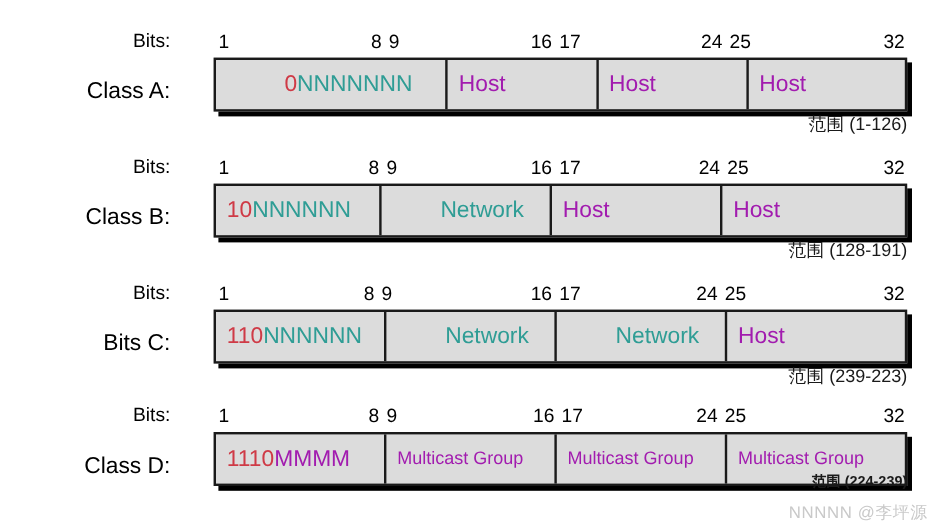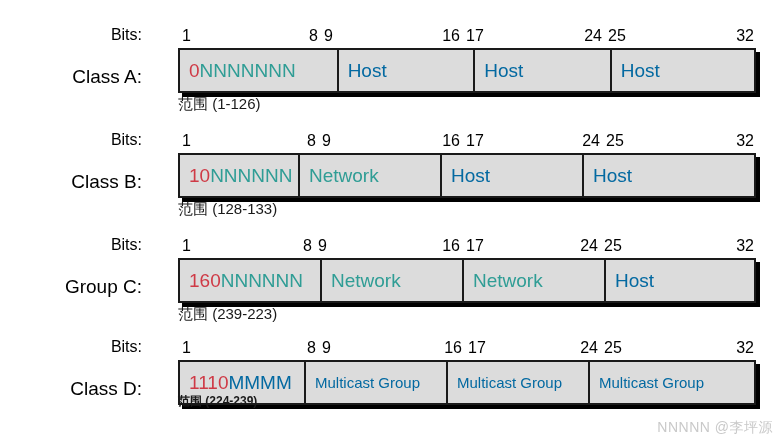--- a/index.html
+++ b/index.html
@@ -108,30 +108,30 @@
   .field-text {
     font-size: 19px;
     line-height: 22px;
   }
   .field-text.small {
     font-size: 15px;
     line-height: 18px;
   }
   .prefix { color: #cf3a46; }
   .nbits  { color: #2f9d95; }
-  .teal   { color: #2f9d95; }
-  .dark   { color: #0369a1; }
+  .teal   { color: #2f9d95; margin-left: 40px; }
+  .dark   { color: #a21caf; }
 
   
   .range {
     position: absolute;
     left: 178px;
     top: 68px;
     width: 578px;
-    text-align: left;
+    text-align: right;
     font-size: 15px;
     line-height: 19px;
     color: #1a1a1a;
   }
   .range.bold {
     font-size: 12px;
     font-weight: bold;
     top: 54px;
   }
 
@@ -170,21 +170,21 @@
         <span class="start">17</span>
         <span class="end">24</span>
       </div>
       <div class="seg" style="left:426px;width:152px;">
         <span class="start">25</span>
         <span class="end">32</span>
       </div>
     </div>
 
     <div class="fieldbox">
-      <div class="field" style="width:165px;">
+      <div class="field" style="width:165px;margin-left:48px;">
         <span class="field-text"><span class="prefix">0</span><span class="nbits">NNNNNNN</span></span>
       </div>
       <div class="field" style="width:142px;">
         <span class="field-text dark">Host</span>
       </div>
       <div class="field" style="width:142px;">
         <span class="field-text dark">Host</span>
       </div>
       <div class="field" style="width:148px;">
         <span class="field-text dark">Host</span>
@@ -213,41 +213,41 @@
         <span class="start">17</span>
         <span class="end">24</span>
       </div>
       <div class="seg" style="left:424px;width:154px;">
         <span class="start">25</span>
         <span class="end">32</span>
       </div>
     </div>
 
     <div class="fieldbox">
-      <div class="field" style="width:120px;">
+      <div class="field" style="width:138px;">
         <span class="field-text"><span class="prefix">10</span><span class="nbits">NNNNNN</span></span>
       </div>
       <div class="field" style="width:142px;">
         <span class="field-text teal">Network</span>
       </div>
       <div class="field" style="width:142px;">
         <span class="field-text dark">Host</span>
       </div>
       <div class="field" style="width:148px;">
         <span class="field-text dark">Host</span>
       </div>
     </div>
 
-    <div class="range">范围 (128-133)</div>
+    <div class="range">范围 (128-191)</div>
   </div>
 
   <div class="class-row" style="top:236px;">
     <div class="labels">
       <span class="bits-label">Bits:</span>
-      <span class="class-label">Group C:</span>
+      <span class="class-label">Bits C:</span>
     </div>
 
     <div class="ruler">
       <div class="seg" style="left:0px;width:136px;">
         <span class="start">1</span>
         <span class="end">8</span>
       </div>
       <div class="seg" style="left:136px;width:148px;">
         <span class="start">9</span>
         <span class="end">16</span>
@@ -257,21 +257,21 @@
         <span class="end">24</span>
       </div>
       <div class="seg" style="left:422px;width:156px;">
         <span class="start">25</span>
         <span class="end">32</span>
       </div>
     </div>
 
     <div class="fieldbox">
       <div class="field" style="width:142px;">
-        <span class="field-text"><span class="prefix">160</span><span class="nbits">NNNNNN</span></span>
+        <span class="field-text"><span class="prefix">110</span><span class="nbits">NNNNNN</span></span>
       </div>
       <div class="field" style="width:142px;">
         <span class="field-text teal">Network</span>
       </div>
       <div class="field" style="width:142px;">
         <span class="field-text teal">Network</span>
       </div>
       <div class="field" style="width:148px;">
         <span class="field-text dark">Host</span>
       </div>
@@ -299,21 +299,21 @@
         <span class="start">17</span>
         <span class="end">24</span>
       </div>
       <div class="seg" style="left:422px;width:156px;">
         <span class="start">25</span>
         <span class="end">32</span>
       </div>
     </div>
 
     <div class="fieldbox">
-      <div class="field" style="width:126px;">
+      <div class="field" style="width:142px;">
         <span class="field-text"><span class="prefix">1110</span><span class="dark">MMMM</span></span>
       </div>
       <div class="field" style="width:142px;">
         <span class="field-text small dark">Multicast Group</span>
       </div>
       <div class="field" style="width:142px;">
         <span class="field-text small dark">Multicast Group</span>
       </div>
       <div class="field" style="width:148px;">
         <span class="field-text small dark">Multicast Group</span>

